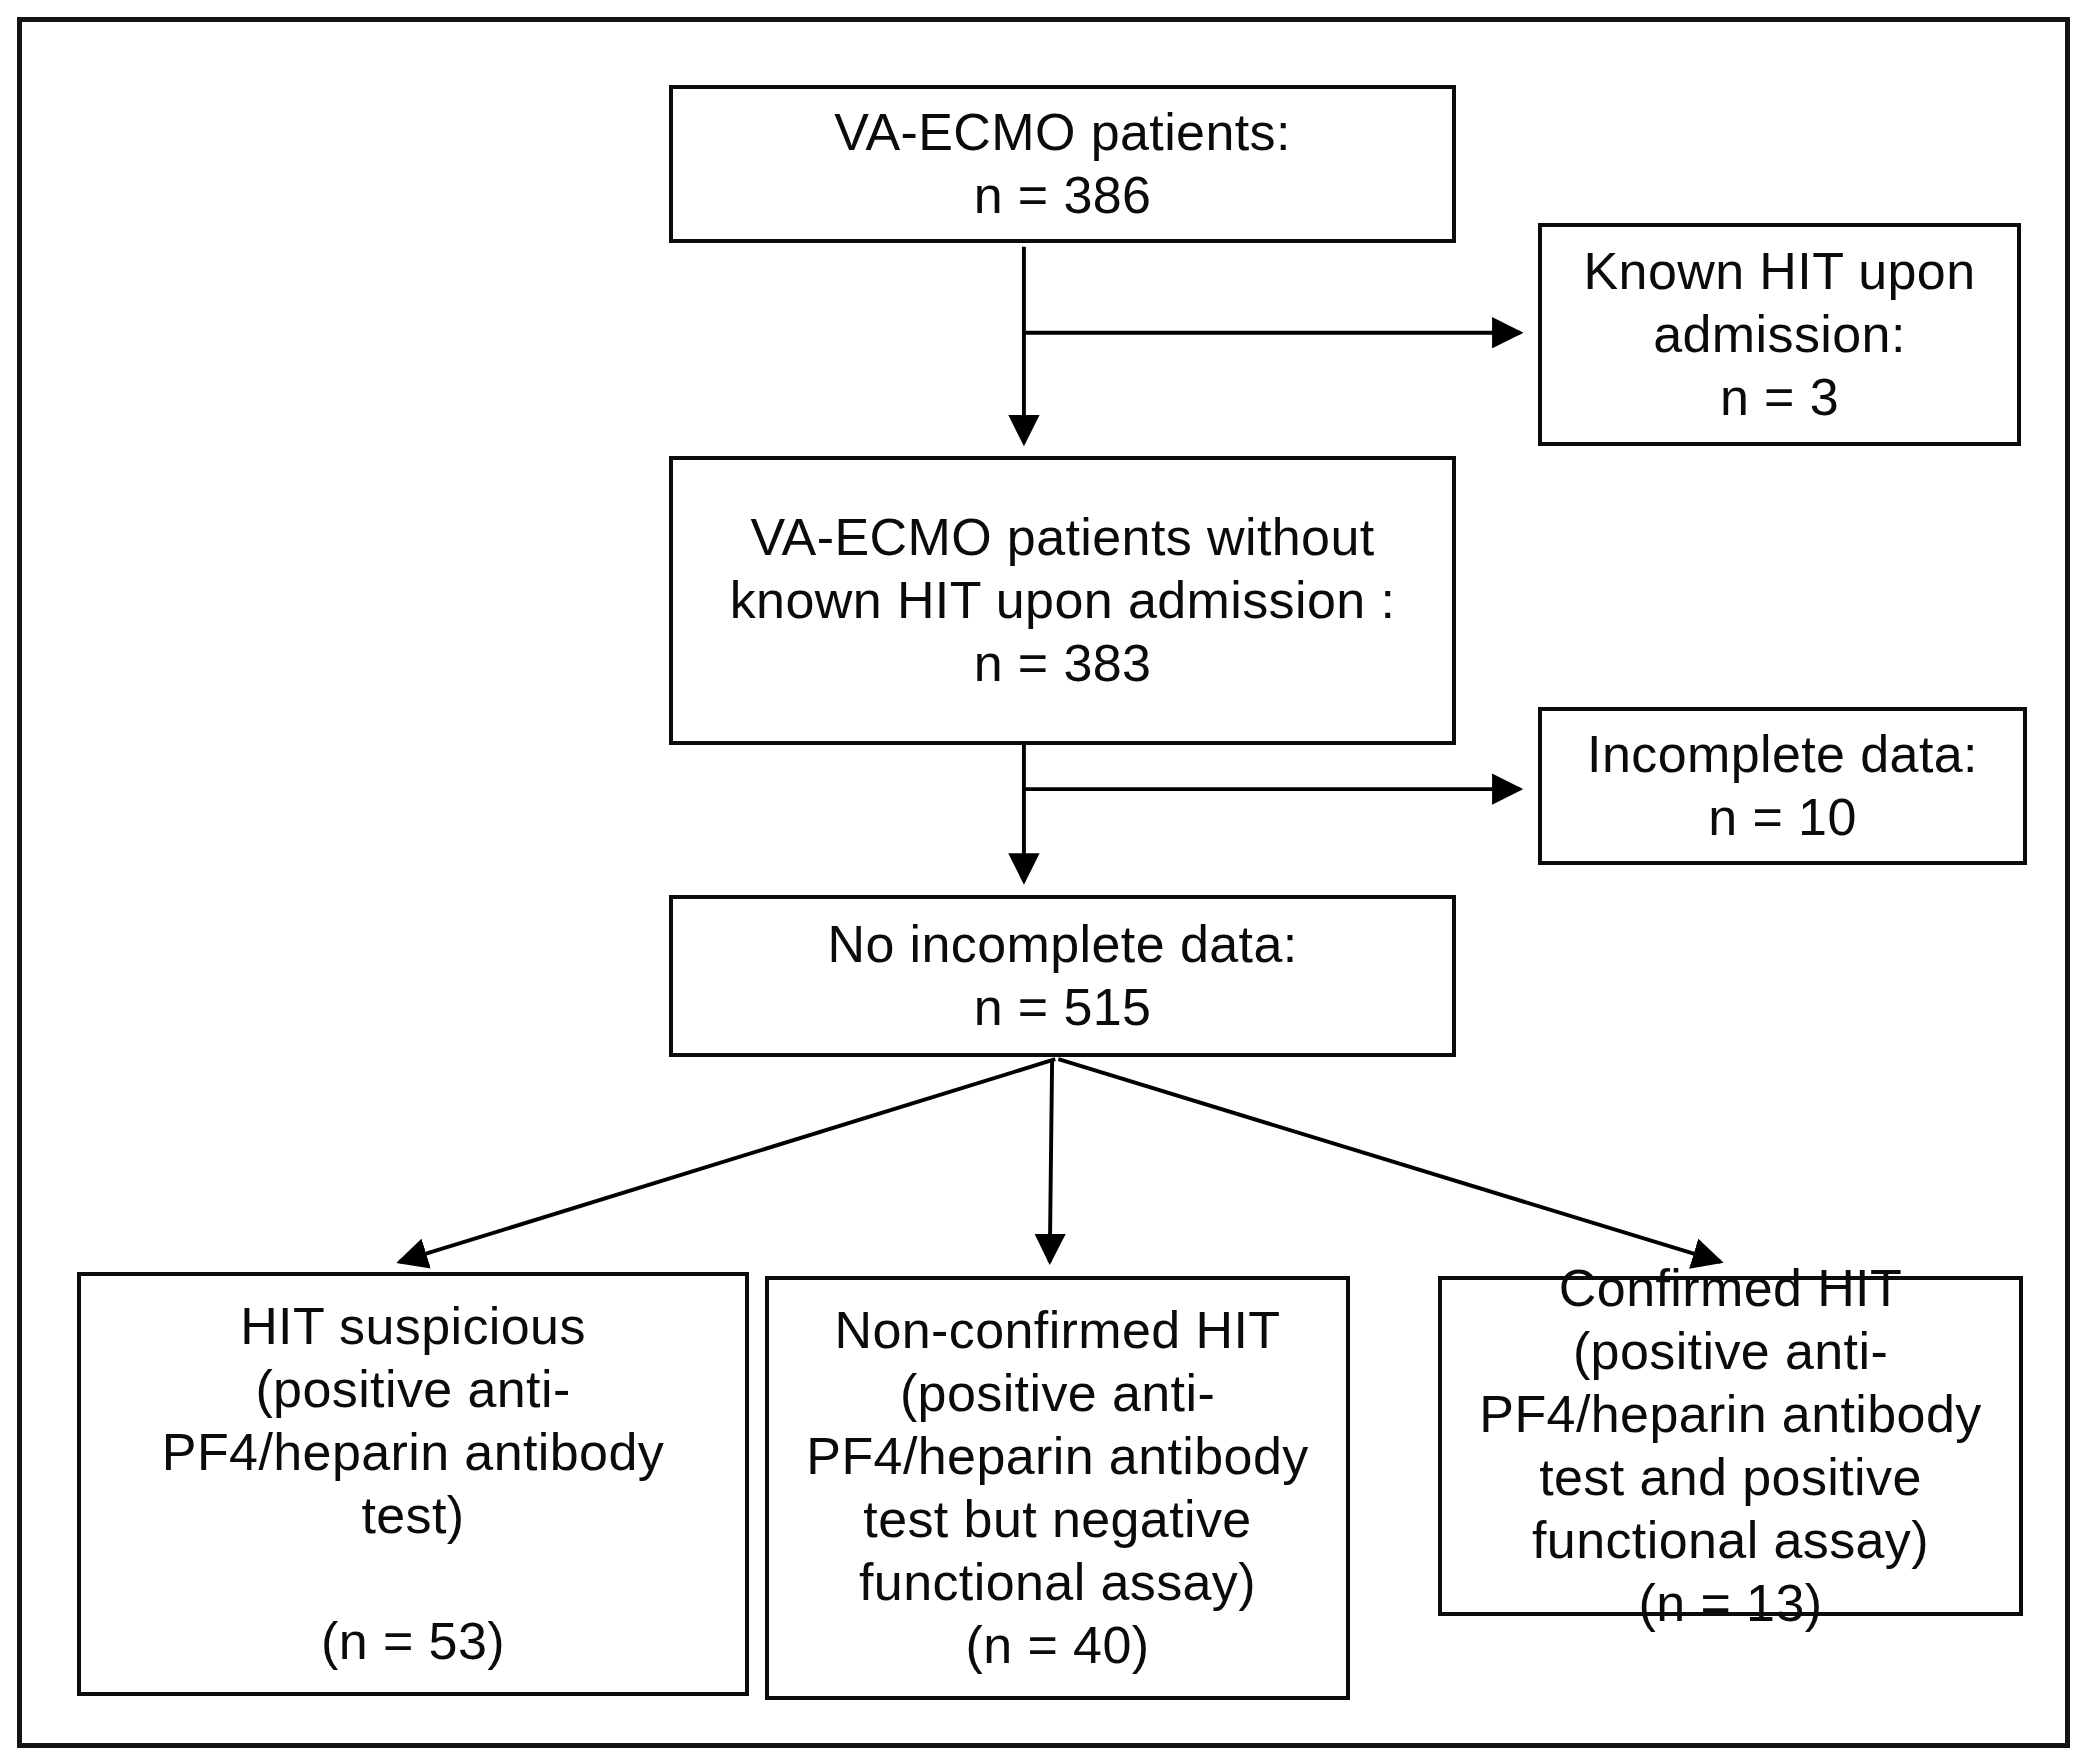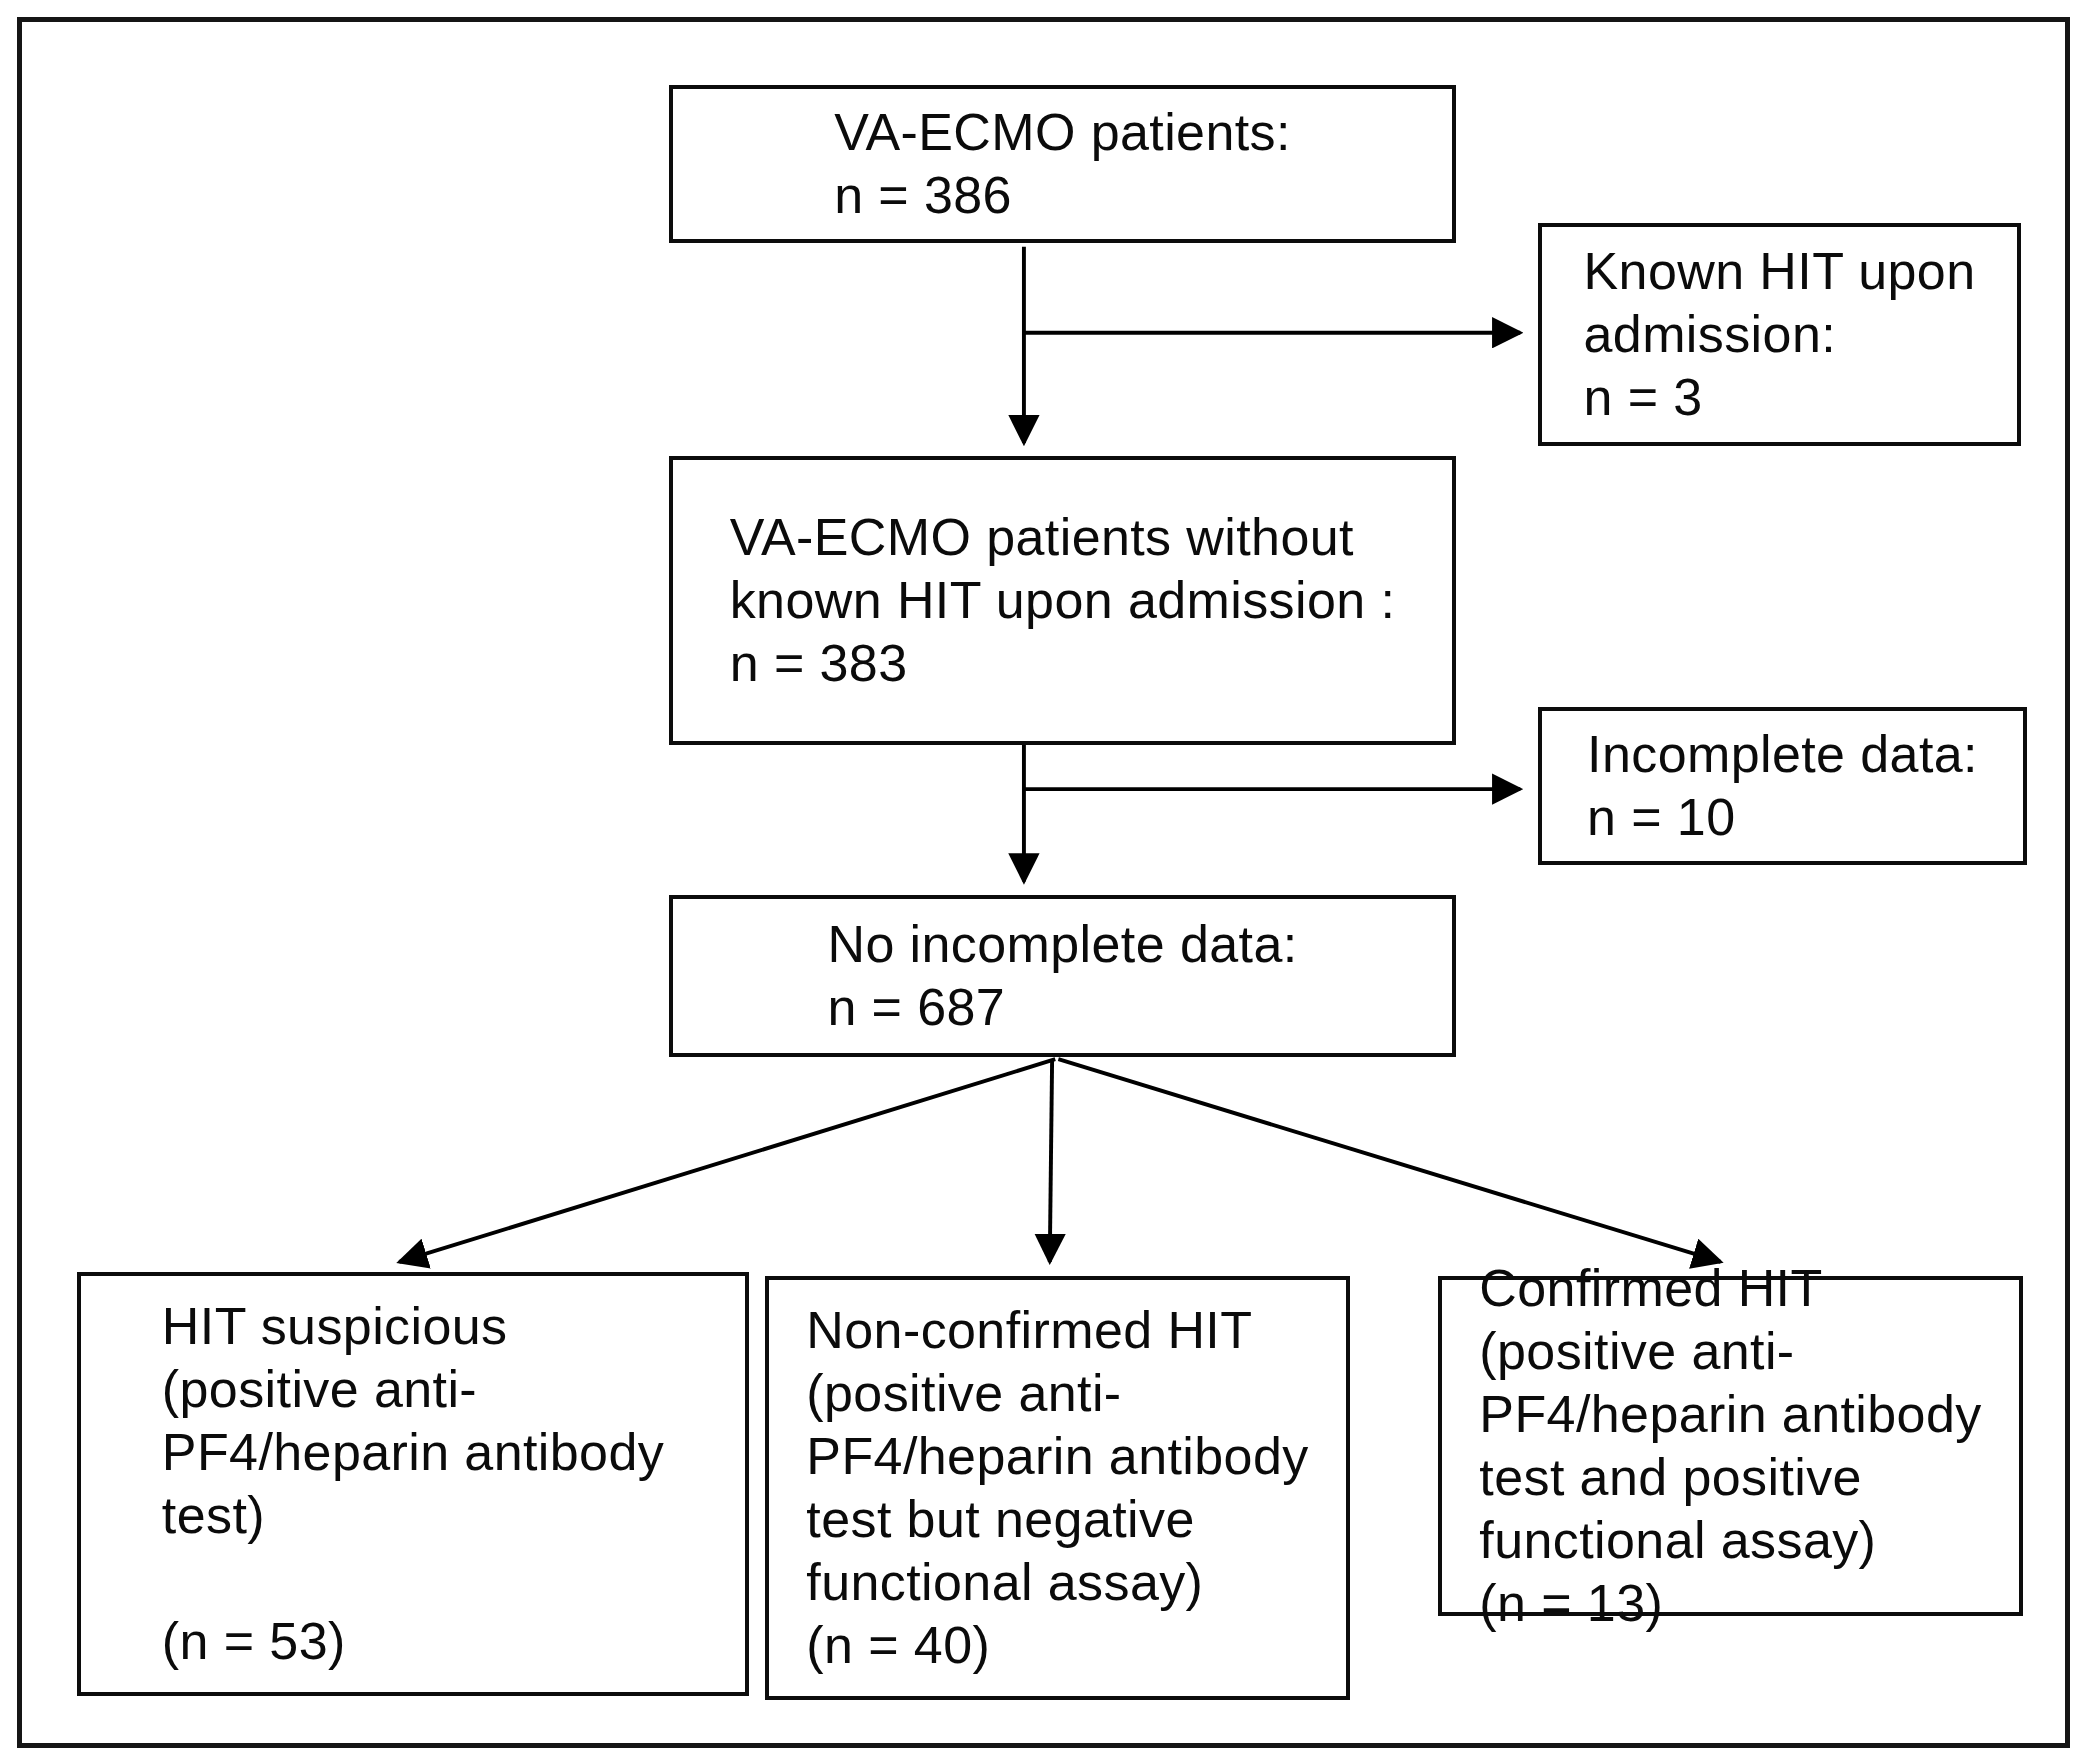--- a/index.html
+++ b/index.html
@@ -25,21 +25,21 @@
     pointer-events: none;
   }
   .node {
     position: absolute;
     box-sizing: border-box;
     border: 4.7px solid #0c0c0c;
     background: #ffffff;
     display: flex;
     align-items: center;
     justify-content: center;
-    text-align: left;
+    text-align: center;
     white-space: pre-line;
     font-size: 52px;
     line-height: 63px;
     letter-spacing: 0.4px;
   }
   #node-total        { left: 669px;  top: 85px;  width: 787px; height: 158px; }
   #node-known-hit    { left: 1538px; top: 223px;  width: 483px;  height: 223px; }
   #node-without      { left: 669px;  top: 456px;  width: 787px; height: 289px; }
   #node-incomplete   { left: 1538px; top: 707px;  width: 489px;  height: 158px; }
   #node-complete     { left: 669px;  top: 895px; width: 787px; height: 162px; }
@@ -81,21 +81,21 @@
 n = 3</div>
 
   <div class="node" id="node-without">VA-ECMO patients without
 known HIT upon admission :
 n = 383</div>
 
   <div class="node" id="node-incomplete">Incomplete data:
 n = 10</div>
 
   <div class="node" id="node-complete">No incomplete data:
-n = 687</div>
+n = 515</div>
 
   <div class="node" id="node-suspicious">HIT suspicious
 (positive anti-
 PF4/heparin antibody
 test)
 
 (n = 53)</div>
 
   <div class="node" id="node-nonconfirmed">Non-confirmed HIT
 (positive anti-

